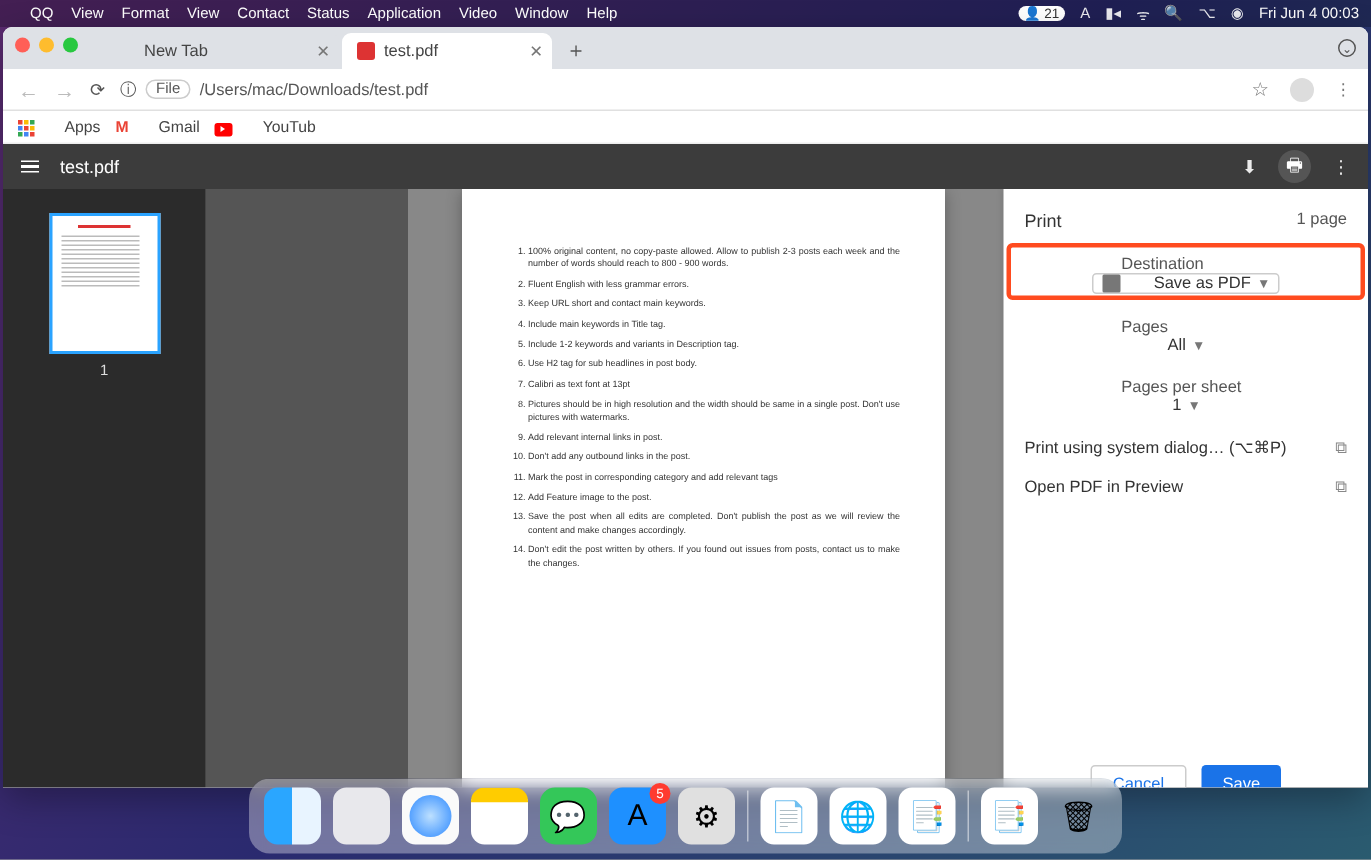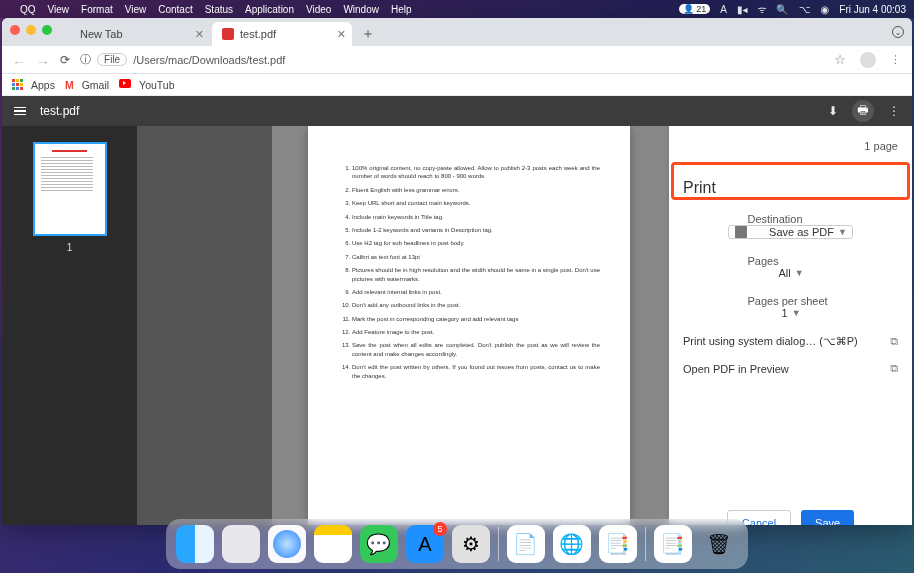--- a/index.html
+++ b/index.html
@@ -8,21 +8,21 @@
   
   .menubar { height:18px; background:rgba(0,0,0,.25); color:#fff; display:flex; align-items:center; font-size:10px; padding:0 8px; justify-content:space-between; }
   .menubar-left, .menubar-right { display:flex; align-items:center; gap:12px;}
   .menubar-right { gap:10px; }
   .apple-icon::before { content:""; font-size:11px;}
   .badge-pill { background:#fff; color:#333; border-radius:7px; padding:0 4px; font-size:9px; display:inline-flex; align-items:center; gap:2px;}
   .mb-icon { opacity:.9; }
 
   
   .chrome { position:absolute; top:18px; left:2px; right:2px; bottom:48px; background:#fff; border-radius:6px 6px 0 0; overflow:hidden; box-shadow:0 8px 24px rgba(0,0,0,.3);}
-  .tabstrip { height:28px; background:#dee1e6; display:flex; align-items:flex-end; padding-left:8px; position:relative;}
+  .tabstrip { height:28px; background:#dee1e6; display:flex; align-items:flex-end; padding-left:24px; position:relative;}
   .traffic { display:flex; gap:6px; position:absolute; left:8px; top:7px;}
   .traffic span{ width:10px;height:10px;border-radius:50%;}
   .tl-red{background:#ff5f57;} .tl-yel{background:#febc2e;} .tl-grn{background:#28c840;}
   .tabs { display:flex; margin-left:60px; height:100%; align-items:flex-end;}
   .tab { height:24px; background:#fff; border-radius:6px 6px 0 0; display:flex; align-items:center; padding:0 24px 0 10px; font-size:11px; color:#444; position:relative; margin-right:2px; min-width:140px;}
   .tab.inactive { background:#dee1e6;}
   .tab .close { position:absolute; right:6px; color:#777; font-size:11px;}
   .newtab { width:20px;height:20px;display:flex;align-items:center;justify-content:center;color:#555;font-size:14px; margin-left:4px; margin-bottom:2px;}
   .tab .favicon{width:12px;height:12px;background:#d33;border-radius:2px;margin-right:6px;}
   .min-dot{position:absolute; right:8px; top:8px; width:12px;height:12px;border:1.5px solid #555;border-radius:50%; display:flex;align-items:center;justify-content:center;font-size:8px;color:#555;}
@@ -32,21 +32,21 @@
   .nav-arrow.enabled{color:#555;}
   .reload{font-size:12px;}
   .urlbox{flex:1; display:flex; align-items:center; gap:6px;}
   .file-chip{border:1px solid #ccc;border-radius:9px;padding:0 6px;font-size:10px;color:#555;}
   .omni-right{display:flex;gap:14px;align-items:center;color:#777;}
   .star{font-size:13px;}
   .avatar{width:16px;height:16px;border-radius:50%;background:#ddd;display:inline-block;}
   .dots{letter-spacing:1px;}
 
   .bookmarks { height:22px; background:#fff; border-bottom:1px solid #eee; display:flex; align-items:center; padding:0 10px; gap:10px; font-size:10.5px; color:#444;}
-  .bk-item{display:flex;align-items:flex-start;gap:8px;}
+  .bk-item{display:flex;align-items:flex-end;gap:20px;}
   .apps-icon{display:inline-grid;grid-template-columns:repeat(3,3px);grid-auto-rows:3px;gap:1px;}
   .apps-icon span{background:#ea4335;width:3px;height:3px;}
   .apps-icon span:nth-child(2){background:#fbbc05;}
   .apps-icon span:nth-child(3){background:#34a853;}
   .apps-icon span:nth-child(4){background:#4285f4;}
   .apps-icon span:nth-child(5){background:#ea4335;}
   .apps-icon span:nth-child(6){background:#fbbc05;}
   .apps-icon span:nth-child(7){background:#34a853;}
   .apps-icon span:nth-child(8){background:#4285f4;}
   .apps-icon span:nth-child(9){background:#ea4335;}
@@ -76,21 +76,21 @@
   
   .print-overlay{position:absolute;top:0;left:135px;right:0;bottom:0;background:#888;}
   .preview-sheet{position:absolute;left:36px;top:0;width:322px;height:422px;background:#fff;box-shadow:0 2px 10px rgba(0,0,0,.3);padding:38px 30px;font-size:6px;color:#333;line-height:1.4;}
   .preview-sheet h3{color:#d33;font-size:7.5px;margin-bottom:4px;}
   .preview-sheet ol{margin-left:14px;}
   .preview-sheet li{margin-bottom:5px;text-align:justify;}
 
   .print-panel{position:absolute;right:0;top:0;width:243px;height:422px;background:#fff;box-shadow:-1px 0 4px rgba(0,0,0,.1);display:flex;flex-direction:column;font-size:11px;color:#333;}
   .panel-body{flex:1;padding:14px 14px 0;}
   .panel-head{display:flex;justify-content:space-between;margin-bottom:16px;}
-  .panel-head .ttl{font-size:16px;margin-top:39px;}
+  .panel-head .ttl{font-size:12px;}
   .panel-head .cnt{font-size:11px;color:#555;}
   .row{display:flex;align-items:center;margin-bottom:16px;flex-direction:column;}
   .row .lbl{width:86px;color:#555;font-size:11px;}
   .select{flex:1;height:16px;border:1px solid #ccc;border-radius:3px;display:flex;align-items:center;padding:0 18px 0 6px;position:relative;font-size:11px;color:#333;gap:22px;}
   .select .caret{position:absolute;right:5px;color:#777;font-size:9px;}
   .select.plain{border:none;}
   .pdf-chip{width:12px;height:12px;background:#777;border-radius:1px;}
   .highlight{position:absolute;border:3px solid #ff4b1f;border-radius:4px;left:2px;right:2px;top:36px;height:38px;pointer-events:none;}
   .link-row{display:flex;align-items:center;justify-content:space-between;margin-bottom:14px;color:#333;}
   .ext-icon{color:#888;font-size:11px;}

